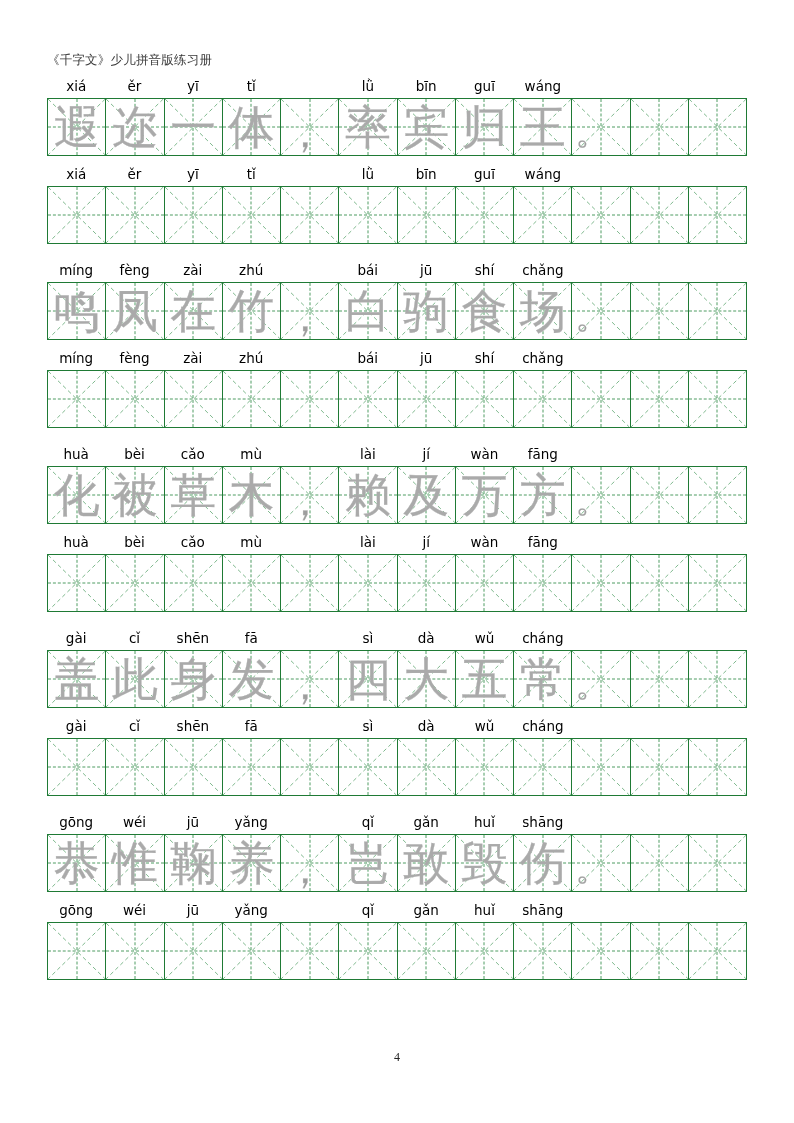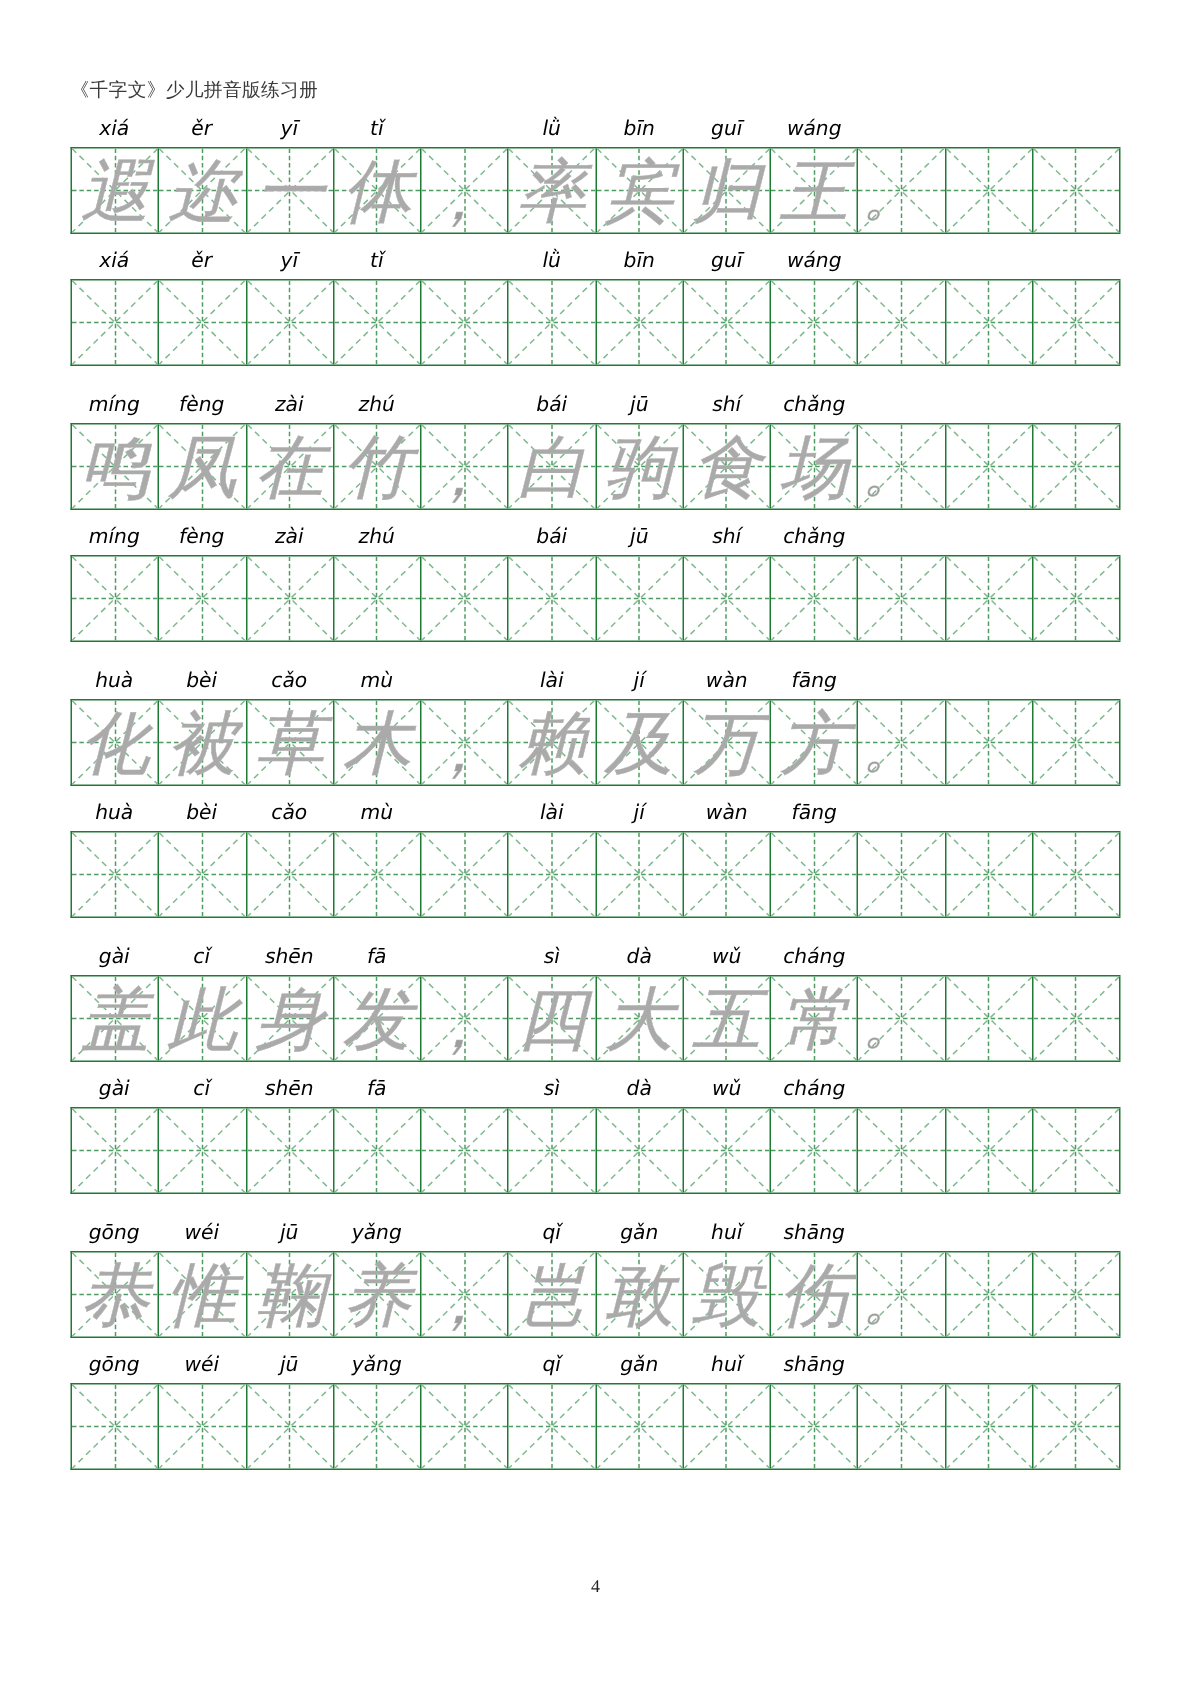--- a/index.html
+++ b/index.html
@@ -32,21 +32,20 @@
     white-space: nowrap;
     font-family: "DejaVu Sans", "Liberation Sans", sans-serif;
   }
 
   
   .sheet {
     position: absolute;
     left: 47px;
     top: 74px;
     width: 700px;
-    font-style: italic;
   }
 
   .block { margin: 0; }
 
   
   .pinyin-row {
     display: grid;
     grid-template-columns: repeat(12, 1fr);
     height: 24px;
     align-items: center;

